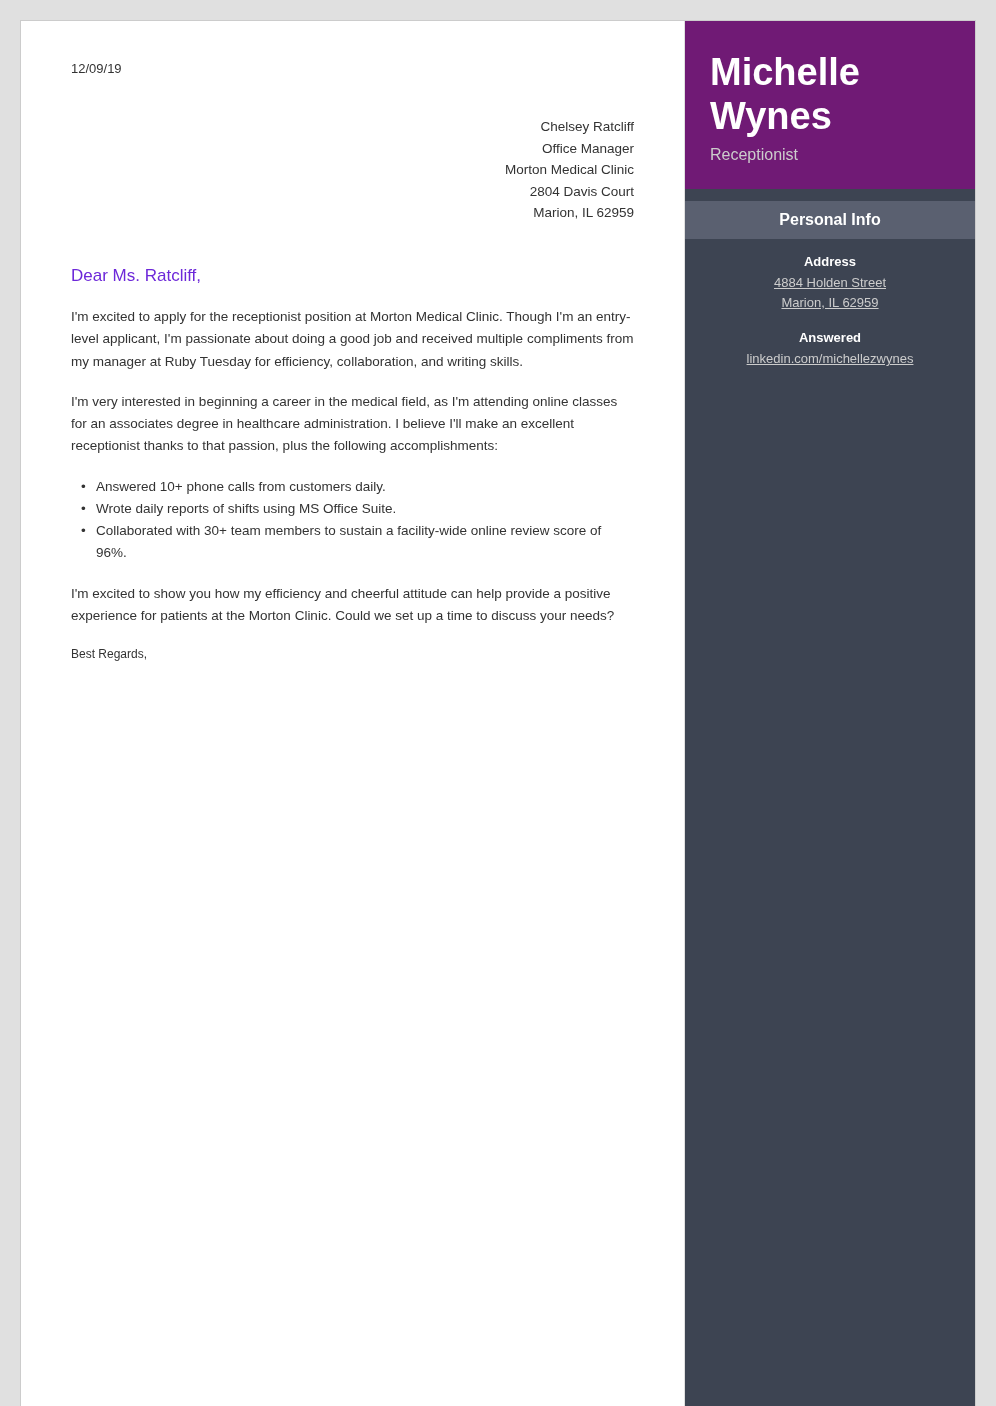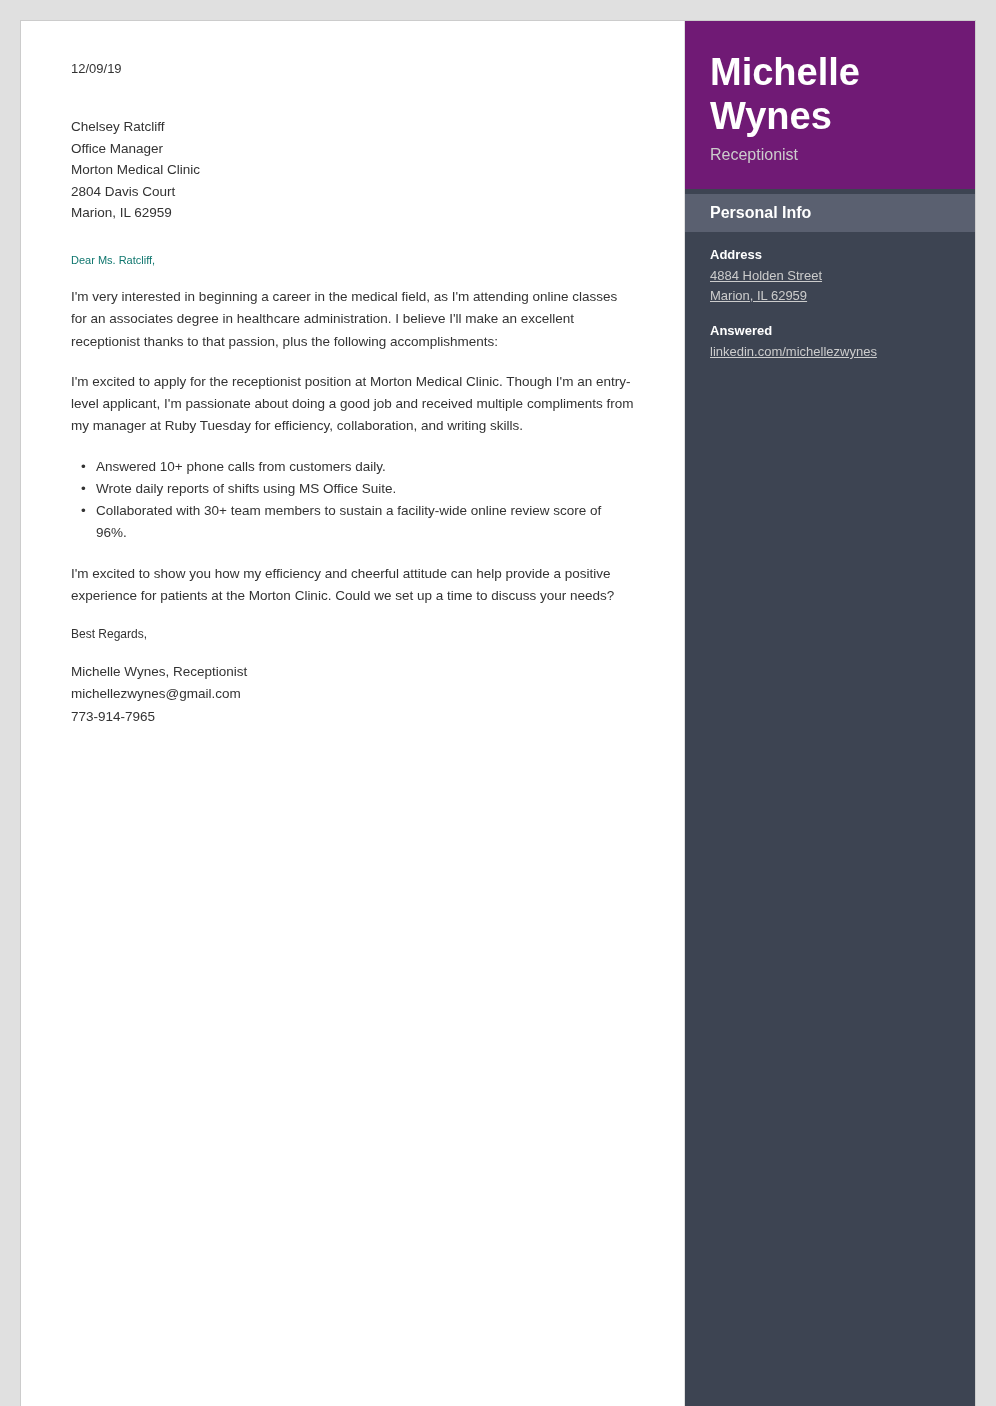--- a/index.html
+++ b/index.html
@@ -35,32 +35,33 @@
       border-right: 1px solid #e0e0e0;
     }
 
     .date {
       font-size: 13px;
       color: #333;
       margin-bottom: 40px;
     }
 
     .recipient-block {
-      margin-bottom: 30px;
+      margin-bottom: 42px;
+      text-align: right;
     }
 
     .recipient-block p {
       font-size: 13.5px;
       color: #333;
       line-height: 1.6;
     }
 
     .salutation {
-      font-size: 11px;
-      color: #0f766e;
+      font-size: 17px;
+      color: #6d28d9;
       margin-bottom: 20px;
     }
 
     .letter-body p {
       font-size: 13.5px;
       color: #333;
       line-height: 1.65;
       margin-bottom: 18px;
     }
 
@@ -118,21 +119,22 @@
       margin-bottom: 8px;
     }
 
     .sidebar-title {
       font-size: 16px;
       color: #ccc;
       font-weight: normal;
     }
 
     .personal-info-section {
-      margin-top: 5px;
+      margin-top: 12px;
+      text-align: center;
     }
 
     .section-heading-bar {
       background: #5a6070;
       padding: 10px 25px;
       margin-bottom: 15px;
     }
 
     .section-heading-bar h2 {
       font-size: 16px;
@@ -172,39 +174,34 @@
       <p>Chelsey Ratcliff</p>
       <p>Office Manager</p>
       <p>Morton Medical Clinic</p>
       <p>2804 Davis Court</p>
       <p>Marion, IL 62959</p>
     </div>
 
     <p class="salutation">Dear Ms. Ratcliff,</p>
 
     <div class="letter-body">
+      <p>I'm excited to apply for the receptionist position at Morton Medical Clinic. Though I'm an entry-level applicant, I'm passionate about doing a good job and received multiple compliments from my manager at Ruby Tuesday for efficiency, collaboration, and writing skills.</p>
       <p>I'm very interested in beginning a career in the medical field, as I'm attending online classes for an associates degree in healthcare administration. I believe I'll make an excellent receptionist thanks to that passion, plus the following accomplishments:</p>
-      <p>I'm excited to apply for the receptionist position at Morton Medical Clinic. Though I'm an entry-level applicant, I'm passionate about doing a good job and received multiple compliments from my manager at Ruby Tuesday for efficiency, collaboration, and writing skills.</p>
 
       <ul class="bullet-list">
         <li>Answered 10+ phone calls from customers daily.</li>
         <li>Wrote daily reports of shifts using MS Office Suite.</li>
         <li>Collaborated with 30+ team members to sustain a facility-wide online review score of 96%.</li>
       </ul>
 
       <p>I'm excited to show you how my efficiency and cheerful attitude can help provide a positive experience for patients at the Morton Clinic. Could we set up a time to discuss your needs?</p>
     </div>
 
     <p class="closing">Best Regards,</p>
 
-    <div class="signature-block">
-      <p>Michelle Wynes, Receptionist</p>
-      <p>michellezwynes@gmail.com</p>
-      <p>773-914-7965</p>
-    </div>
 
   </div>
 
   <div class="right-column">
 
     <div class="sidebar-header">
       <div class="sidebar-name">
         <span>Michelle</span><br>
         <span>Wynes</span>
       </div>

